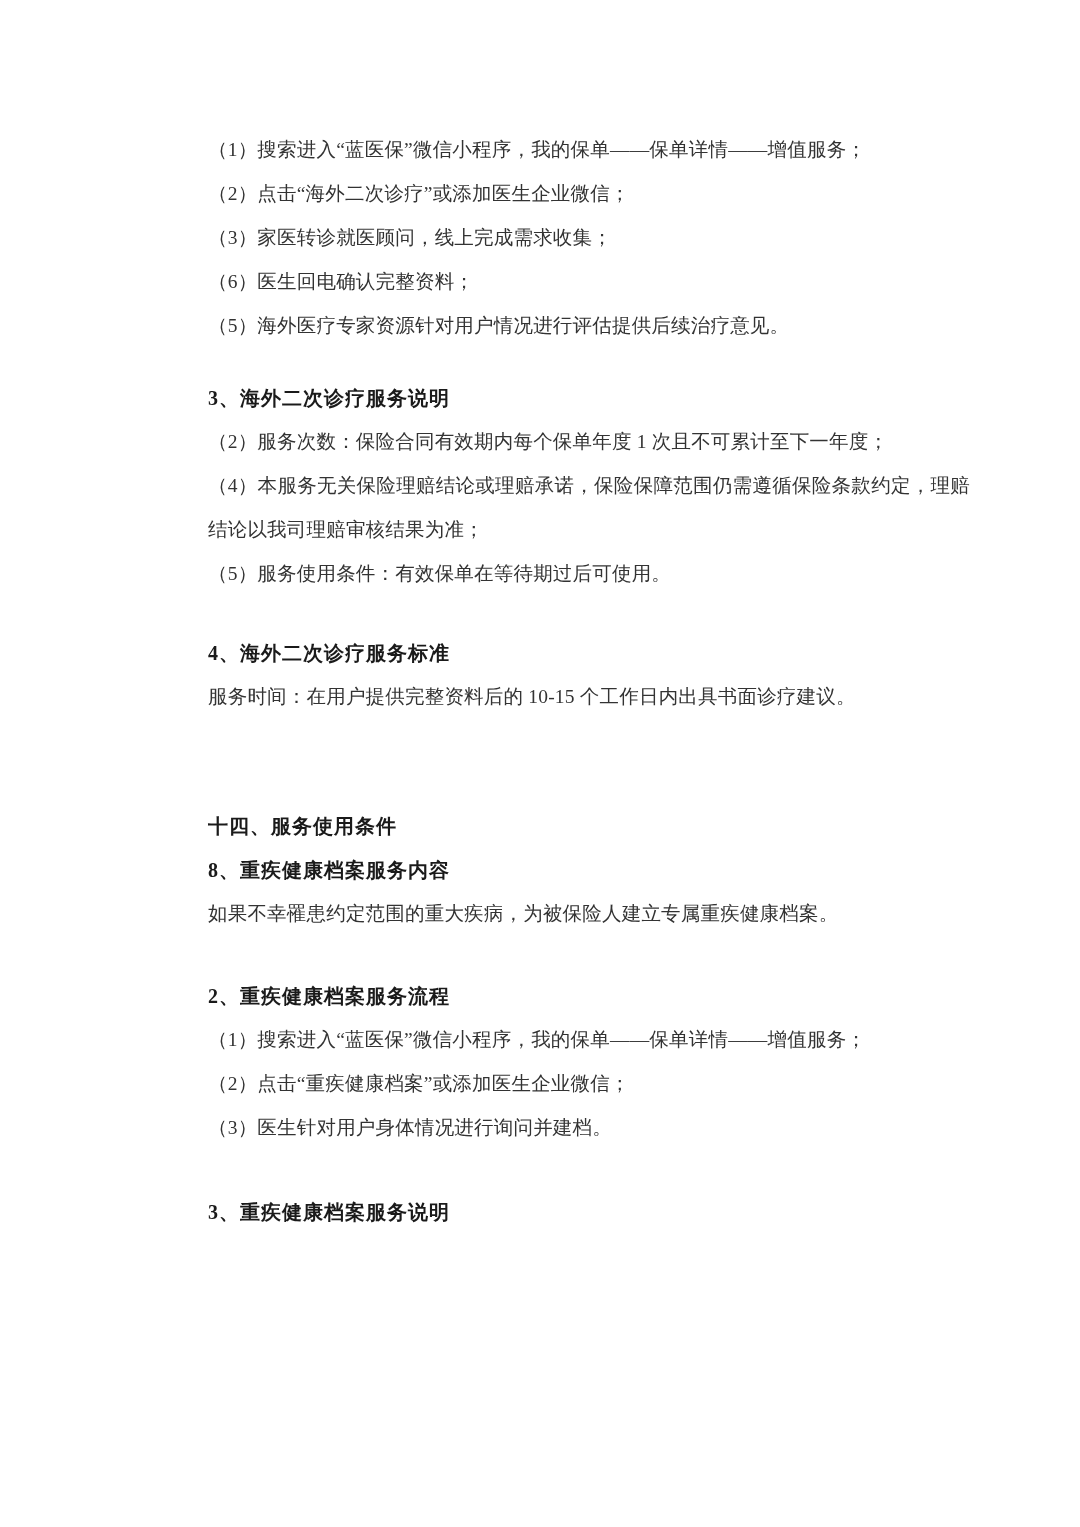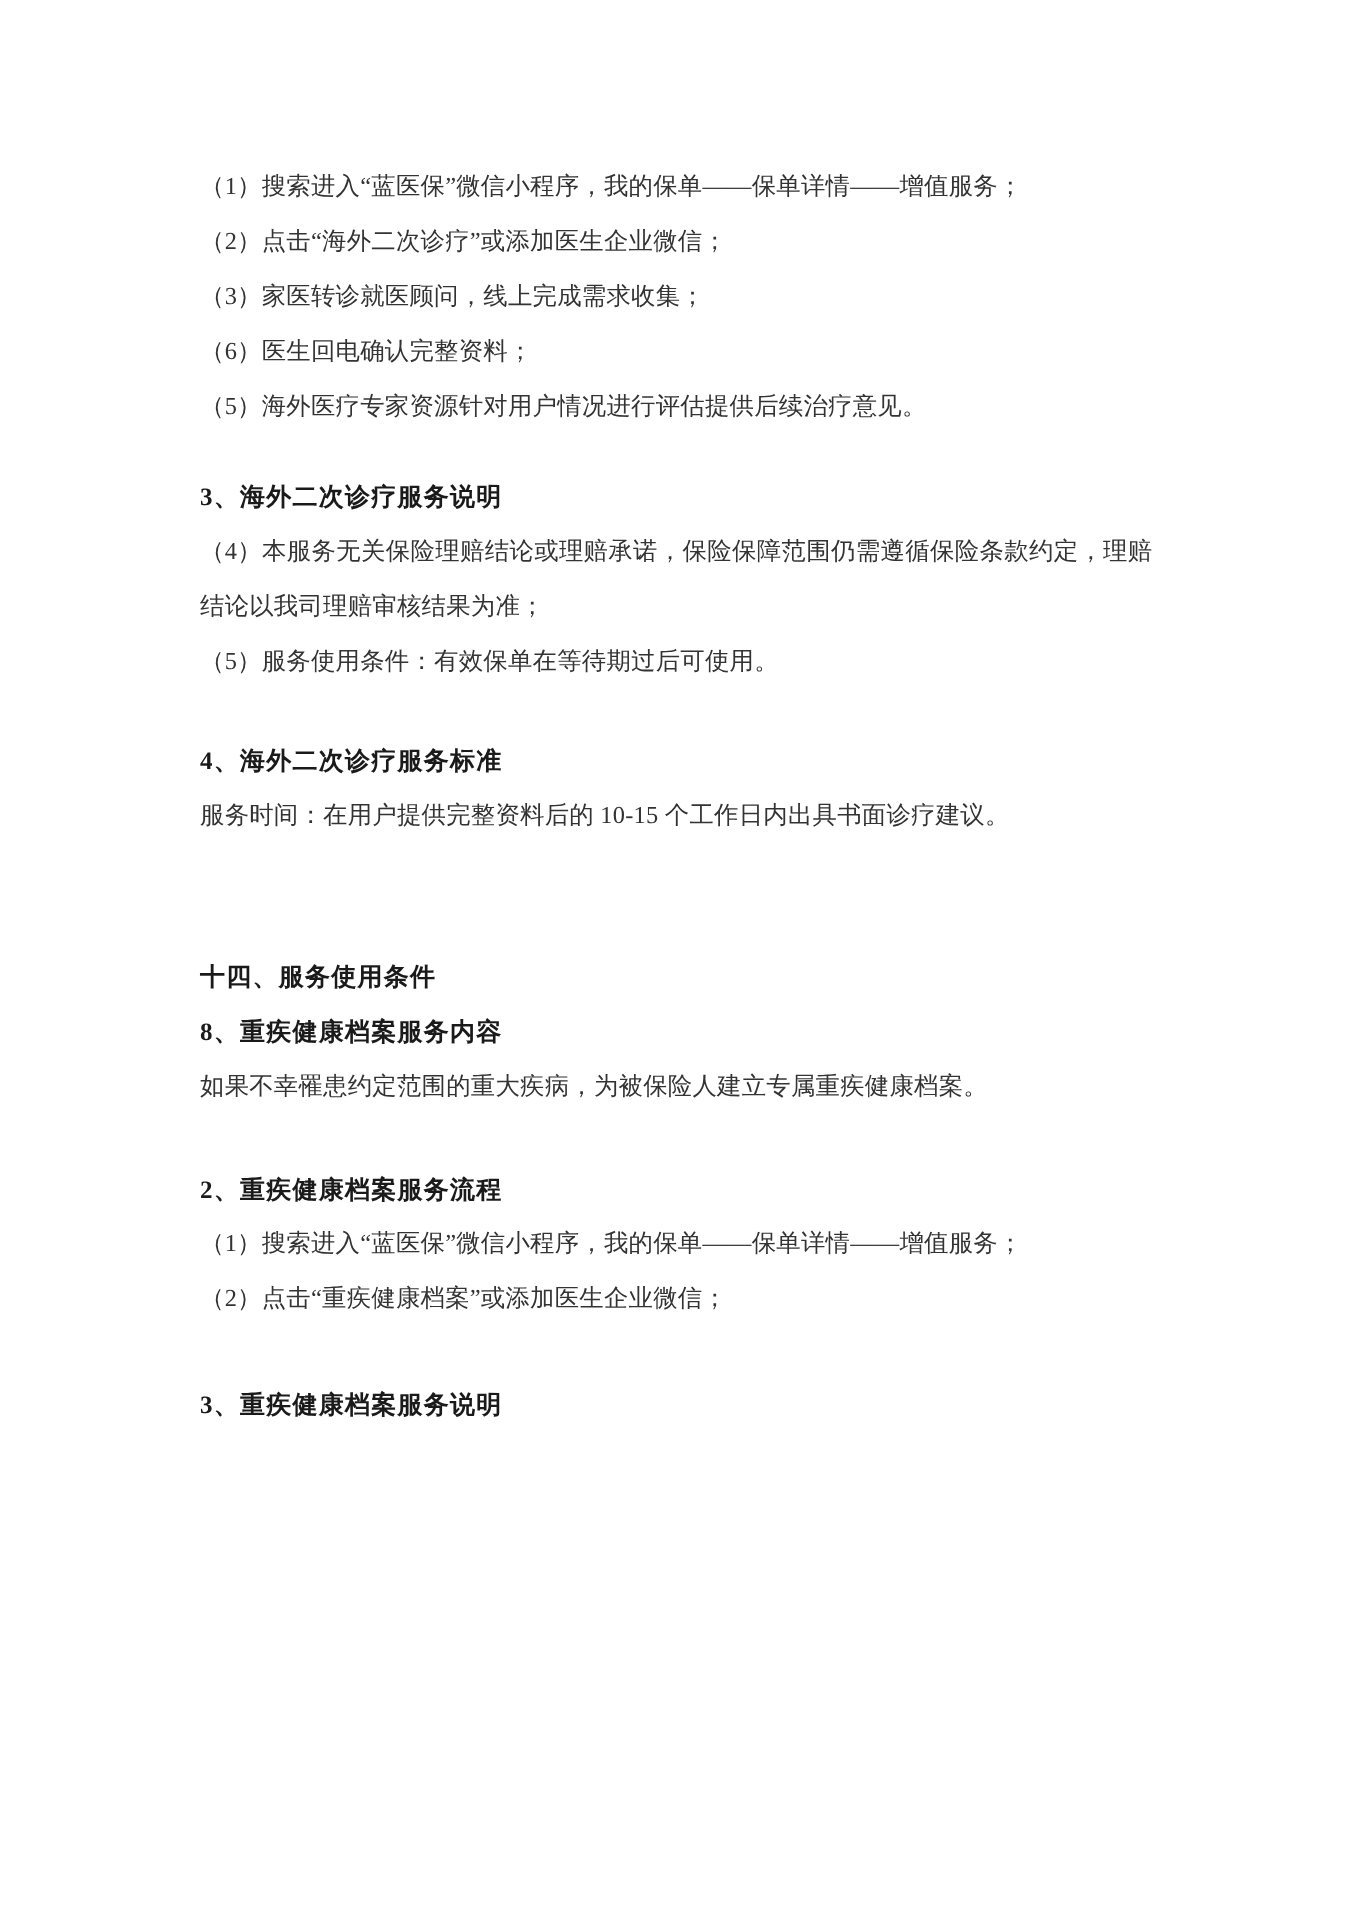--- a/index.html
+++ b/index.html
@@ -6,20 +6,21 @@
     margin: 0;
     padding: 0;
     background: #ffffff;
   }
   .page {
     position: relative;
     width: 988px;
     height: 1527px;
     background: #ffffff;
     overflow: hidden;
+    margin-left: 48px;
   }
   .content {
     box-sizing: content-box;
     width: 762px;
     padding: 128px 158px 0 160px;
   }
   .body-text {
     margin: 0;
     font-family: "Liberation Serif", "DejaVu Serif", serif;
     font-size: 19.5px;
@@ -49,31 +50,33 @@
 <div class="page">
   <div class="content">
 
     <p class="body-text">（1）搜索进入“蓝医保”微信小程序，我的保单——保单详情——增值服务；</p>
     <p class="body-text">（2）点击“海外二次诊疗”或添加医生企业微信；</p>
     <p class="body-text">（3）家医转诊就医顾问，线上完成需求收集；</p>
     <p class="body-text">（6）医生回电确认完整资料；</p>
     <p class="body-text">（5）海外医疗专家资源针对用户情况进行评估提供后续治疗意见。</p>
 
     <h3 class="heading mt28">3、海外二次诊疗服务说明</h3>
+    <p class="body-text">（2）服务次数：保险合同有效期内每个保单年度 1 次且不可累计至下一年度；</p>
     <p class="body-text">（4）本服务无关保险理赔结论或理赔承诺，保险保障范围仍需遵循保险条款约定，理赔结论以我司理赔审核结果为准；</p>
     <p class="body-text">（5）服务使用条件：有效保单在等待期过后可使用。</p>
 
     <h3 class="heading mt35">4、海外二次诊疗服务标准</h3>
     <p class="body-text">服务时间：在用户提供完整资料后的 10-15 个工作日内出具书面诊疗建议。</p>
 
     <h2 class="heading mt85">十四、服务使用条件</h2>
 
     <h3 class="heading">8、重疾健康档案服务内容</h3>
     <p class="body-text">如果不幸罹患约定范围的重大疾病，为被保险人建立专属重疾健康档案。</p>
 
     <h3 class="heading mt38">2、重疾健康档案服务流程</h3>
     <p class="body-text">（1）搜索进入“蓝医保”微信小程序，我的保单——保单详情——增值服务；</p>
     <p class="body-text">（2）点击“重疾健康档案”或添加医生企业微信；</p>
+    <p class="body-text">（3）医生针对用户身体情况进行询问并建档。</p>
 
     <h3 class="heading mt40">3、重疾健康档案服务说明</h3>
 
   </div>
 </div>
 
 </body></html>

